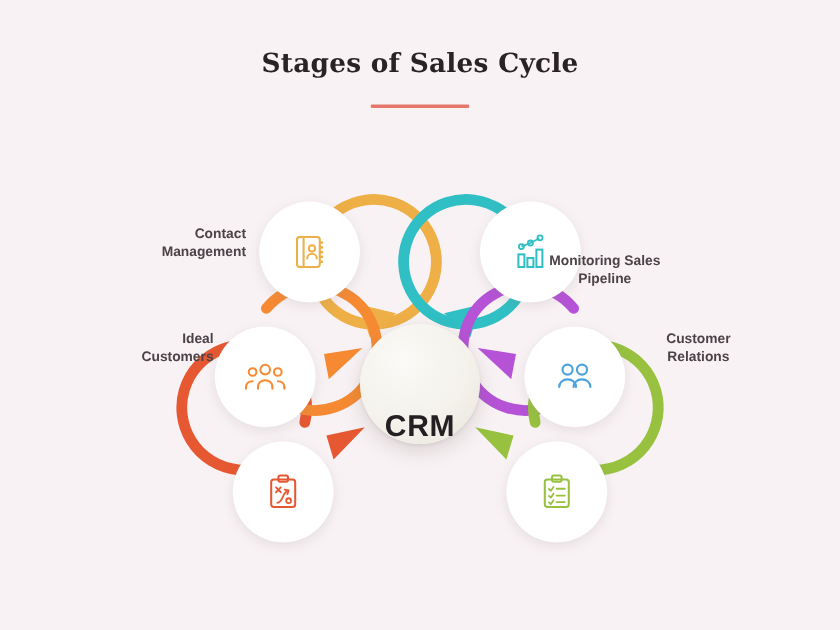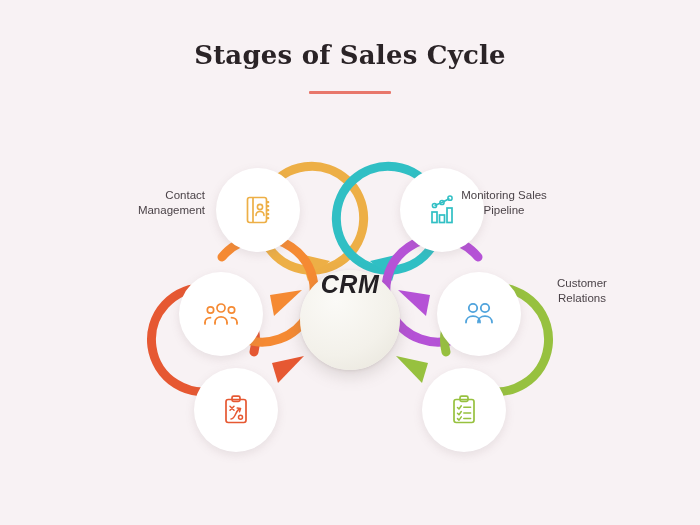--- a/index.html
+++ b/index.html
@@ -9,21 +9,21 @@
     background:#F8F2F4;
     font-family:"Liberation Sans", sans-serif;
     position:relative;
   }
   #stage{position:absolute;inset:0;}
 
   
   .header{position:absolute;left:0;top:0;width:700px;text-align:center;}
   .title{
     font-family:"DejaVu Serif", serif;
-    font-size:26px;font-weight:700;color:#2A2326;
+    font-size:22px;font-weight:700;color:#2A2326;
     letter-spacing:.2px;margin-top:42px;line-height:1;
   }
   .subtitle{
     font-family:"Liberation Sans", sans-serif;
     font-size:12.5px;color:#5A5055;letter-spacing:2.4px;
     margin-top:13px;line-height:1;
   }
   .accent-rule{
     width:82px;height:3px;background:#E8776B;
     margin:23px auto 0;border-radius:1px;
@@ -31,44 +31,45 @@
 
   
   .wheel{position:absolute;left:140px;top:150px;width:420px;height:340px;}
   .wheel svg{position:absolute;left:0;top:0;overflow:visible;}
 
   .hub{
     position:absolute;left:160px;top:120px;width:100px;height:100px;
     border-radius:50%;
     background:radial-gradient(circle at 36% 30%,#FBFAF7 0%,#F3F1EA 58%,#E7E4DA 100%);
     box-shadow:0 6px 16px rgba(120,105,100,.22), 0 1px 3px rgba(120,105,100,.14);
-    display:flex;align-items:flex-start;justify-content:center;font-style:italic;
+    display:flex;align-items:flex-end;justify-content:center;
   }
   .hub-label{
     font-family:"Liberation Sans", sans-serif;
     font-size:25px;font-weight:700;color:#232024;letter-spacing:.6px;
   }
 
   .node-circle{
     position:absolute;width:84px;height:84px;border-radius:50%;
     background:#FFFFFF;
     box-shadow:0 3px 10px rgba(140,120,125,.16);
     display:flex;align-items:center;justify-content:center;
   }
   .node-circle svg{position:static;}
 
   
   .lbl{
     position:absolute;font-family:"Liberation Sans", sans-serif;
     font-size:11.5px;line-height:15px;color:#4B4348;
     white-space:pre-line;
+    font-weight:bold;
   }
   .lbl.r{text-align:right;}
   .lbl.l{text-align:center;}
-  .lbl.c{text-align:center;}
+  .lbl.c{text-align:center;margin-top:23px;}
 </style>
 </head>
 <body>
 
 <div id="stage">
 
   <div class="header">
     <div class="title">Stages of Sales Cycle</div>
     <div class="accent-rule"></div>
   </div>
@@ -195,14 +196,16 @@
 Management</div>
 
   <div class="lbl c" style="left:448px;top:188px;width:112px;">Monitoring Sales
 Pipeline</div>
 
   <div class="lbl l" style="left:527px;top:276px;width:110px;">Customer
 Relations</div>
 
 
 
+  <div class="lbl r" style="left:60px;top:276px;width:118px;">Ideal
+Customers</div>
 
 </div>
 
 </body></html>

